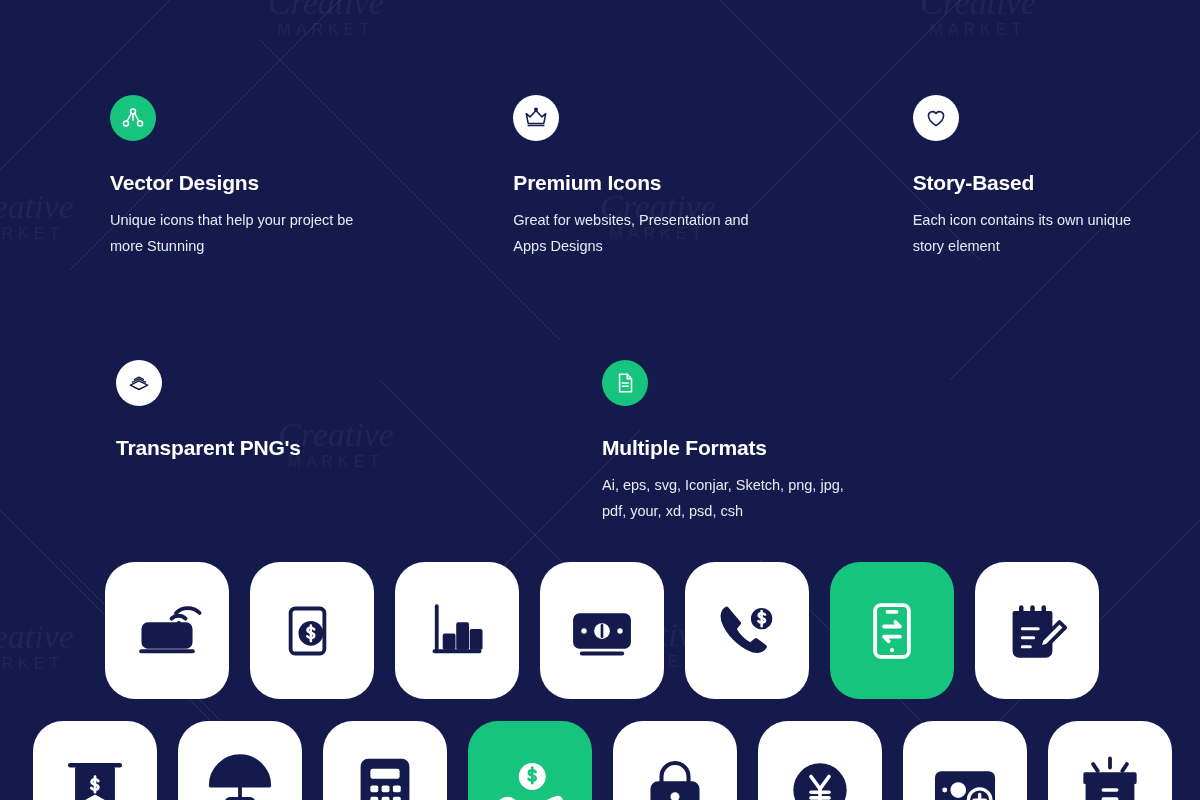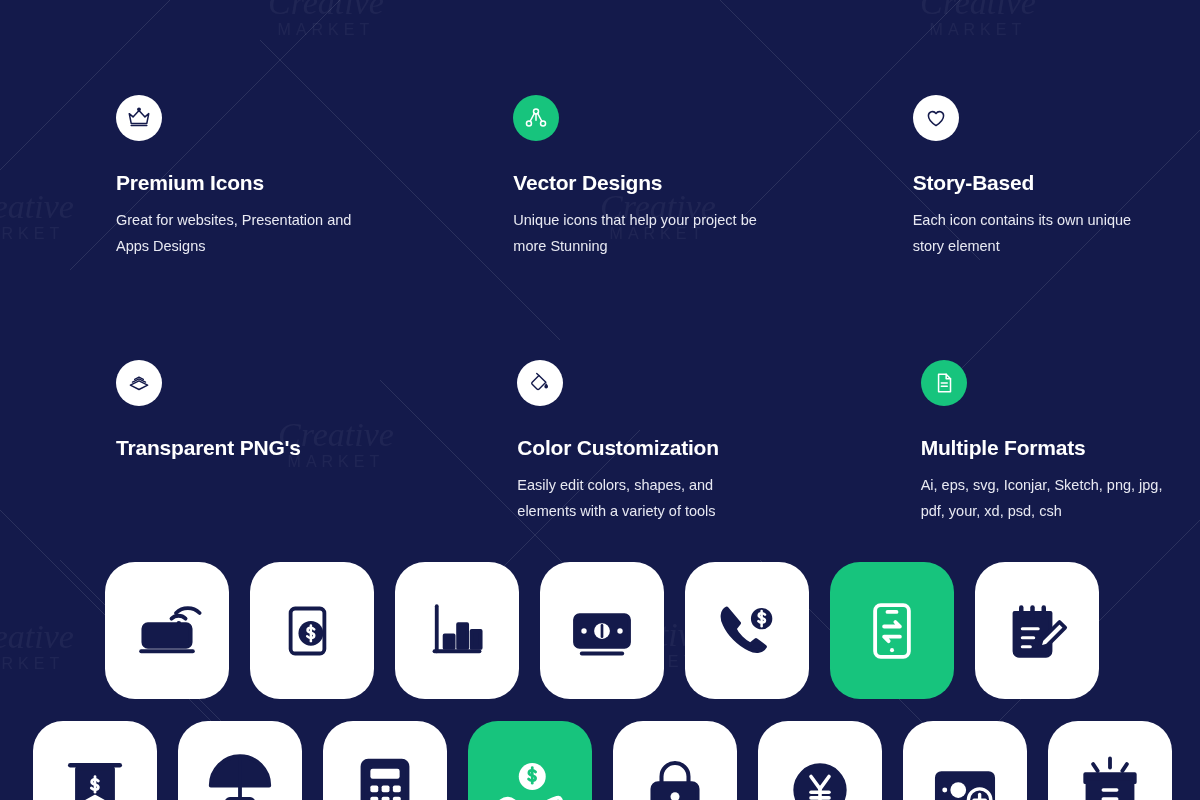--- a/index.html
+++ b/index.html
@@ -82,47 +82,47 @@
 </div>
 <div class="wm" style="left:592px;top:618px;">
   <span class="wm1">Creative</span>
     <span class="wm2">MARKET</span>
 </div>
 
 <div class="features">
 
   <div class="frow">
 
-    <div class="fcell c0">
-      <div class="fcircle white">
-        <svg width="26" height="26" viewBox="0 0 24 24" fill="none" stroke="#141a4b" stroke-width="1.4" stroke-linejoin="round" stroke-linecap="round">
-          <path d="M3 8l3.5 3L12 5l5.5 6L21 8l-1.8 9H4.8L3 8z"></path>
-          <line x1="4.8" y1="19" x2="19.2" y2="19"></line>
-          <circle cx="12" cy="4" r="1.1" fill="#141a4b"></circle>
-        </svg>
-      </div>
-      <div class="ftitle">Premium Icons</div>
-      <div class="fdesc">Great for websites, Presentation and Apps Designs</div>
-    </div>
-
     <div class="fcell c1">
       <div class="fcircle green">
         <svg width="26" height="26" viewBox="0 0 24 24" fill="none" stroke="#ffffff" stroke-width="1.4" stroke-linejoin="round" stroke-linecap="round">
           <circle cx="12" cy="6" r="2.3"></circle>
           <circle cx="5.5" cy="17" r="2.3"></circle>
           <circle cx="18.5" cy="17" r="2.3"></circle>
           <line x1="12" y1="8.3" x2="12" y2="14"></line>
           <line x1="10.6" y1="7.5" x2="6.6" y2="15"></line>
           <line x1="13.4" y1="7.5" x2="17.4" y2="15"></line>
         </svg>
       </div>
       <div class="ftitle">Vector Designs</div>
       <div class="fdesc">Unique icons that help your project be more Stunning</div>
     </div>
 
+    <div class="fcell c0">
+      <div class="fcircle white">
+        <svg width="26" height="26" viewBox="0 0 24 24" fill="none" stroke="#141a4b" stroke-width="1.4" stroke-linejoin="round" stroke-linecap="round">
+          <path d="M3 8l3.5 3L12 5l5.5 6L21 8l-1.8 9H4.8L3 8z"></path>
+          <line x1="4.8" y1="19" x2="19.2" y2="19"></line>
+          <circle cx="12" cy="4" r="1.1" fill="#141a4b"></circle>
+        </svg>
+      </div>
+      <div class="ftitle">Premium Icons</div>
+      <div class="fdesc">Great for websites, Presentation and Apps Designs</div>
+    </div>
+
     <div class="fcell c2">
       <div class="fcircle white">
         <svg width="26" height="26" viewBox="0 0 24 24" fill="none" stroke="#141a4b" stroke-width="1.4" stroke-linejoin="round" stroke-linecap="round">
           <path d="M12 19s-7-4.3-7-9a3.8 3.8 0 017-2.1A3.8 3.8 0 0119 10c0 4.7-7 9-7 9z"></path>
         </svg>
       </div>
       <div class="ftitle">Story-Based</div>
       <div class="fdesc">Each icon contains its own unique story element</div>
     </div>
 
@@ -134,31 +134,20 @@
       <div class="fcircle white">
         <svg width="26" height="26" viewBox="0 0 24 24" fill="none" stroke="#141a4b" stroke-width="1.3" stroke-linejoin="round" stroke-linecap="round">
           <path d="M4 14l8-4 8 4-8 4-8-4z"></path>
           <path d="M6 11.2l6-3 6 3"></path>
           <path d="M8 8.6l4-2 4 2"></path>
         </svg>
       </div>
       <div class="ftitle">Transparent PNG's</div>
     </div>
 
-    <div class="fcell c1">
-      <div class="fcircle white">
-        <svg width="26" height="26" viewBox="0 0 24 24" fill="none" stroke="#141a4b" stroke-width="1.3" stroke-linejoin="round" stroke-linecap="round">
-          <path d="M4.8 11.2L11 5l6.4 6.4-6.2 6.2a1.4 1.4 0 01-2 0l-4.4-4.4a1.4 1.4 0 010-2z"></path>
-          <line x1="9" y1="3.2" x2="11" y2="5"></line>
-          <path d="M19.4 15.2c0 1-.8 1.8-1.7 1.8s-1.7-.8-1.7-1.8 1.7-2.9 1.7-2.9 1.7 1.9 1.7 2.9z" fill="#141a4b" stroke="none"></path>
-        </svg>
-      </div>
-      <div class="ftitle">Color Customization</div>
-      <div class="fdesc">Easily edit colors, shapes, and elements with a variety of tools</div>
-    </div>
 
     <div class="fcell c2">
       <div class="fcircle green">
         <svg width="26" height="26" viewBox="0 0 24 24" fill="none" stroke="#ffffff" stroke-width="1.4" stroke-linejoin="round" stroke-linecap="round">
           <path d="M7 4h7l4 4v12H7V4z"></path>
           <path d="M14 4v4h4"></path>
           <line x1="9.5" y1="12" x2="15" y2="12"></line>
           <line x1="9.5" y1="15" x2="15" y2="15"></line>
         </svg>
       </div>

